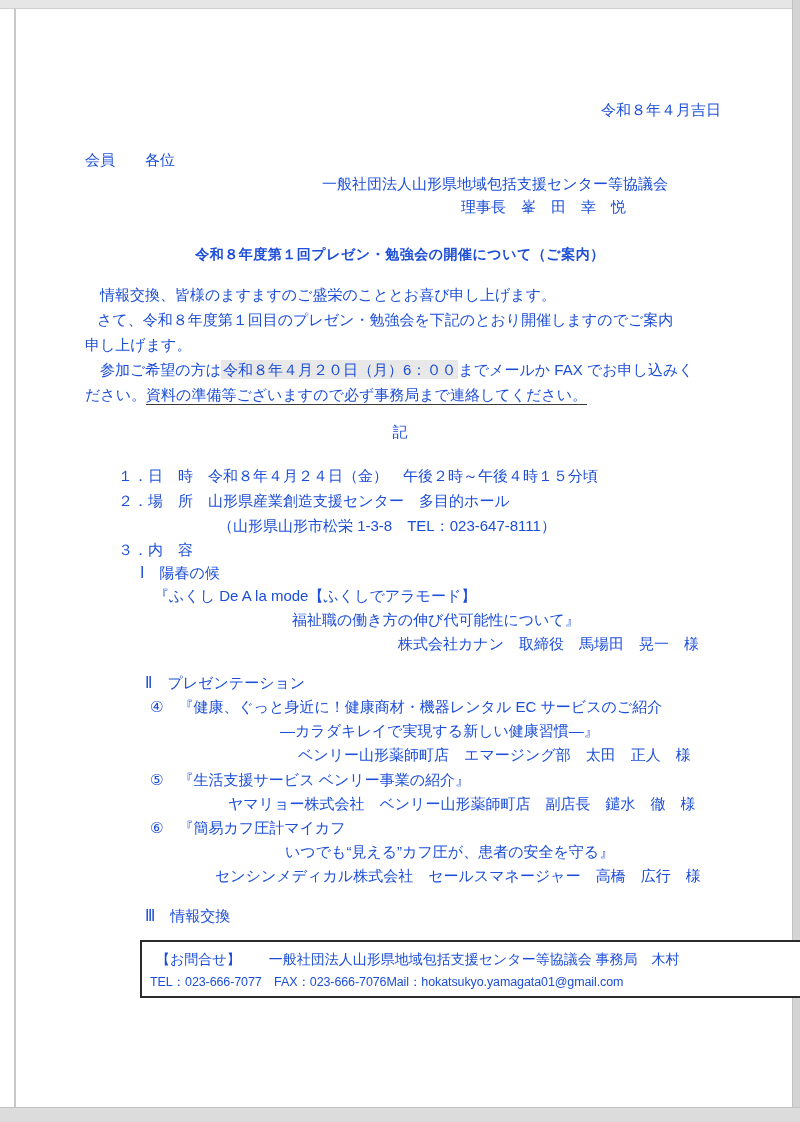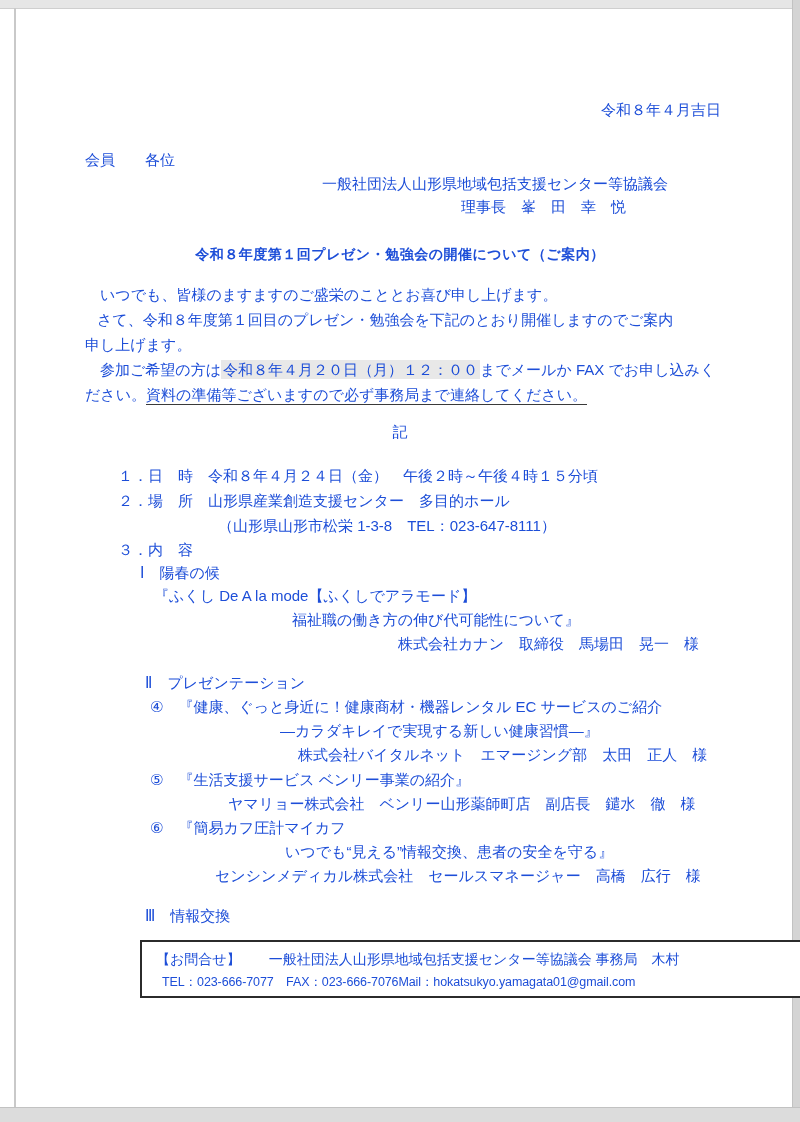--- a/index.html
+++ b/index.html
@@ -16,21 +16,21 @@
   .center{left:0;width:100%;text-align:center;}
   .title{font-weight:bold;font-size:14px;letter-spacing:.5px;}
   .hl{background:#e8e8e8;padding:1px 2px;}
   .ul{border-bottom:1.5px solid #3a3a3a;padding-bottom:1px;margin-top:40px;}
   .contact-box{
     position:absolute;left:140px;top:940px;width:666px;height:58px;
     border:2px solid #2b2b2b;background:#ffffff;box-sizing:border-box;
   }
   .contact-box .ln{position:absolute;}
   .box-l1{top:8px;left:14px;font-size:14px;}
-  .box-l2{top:31px;left:20px;font-size:12.5px;letter-spacing:-.1px;}
+  .box-l2{top:31px;left:8px;font-size:12.5px;letter-spacing:-.1px;}
   
   .edge-top{position:absolute;left:0;top:0;width:100%;height:8px;background:#e6e6e6;border-bottom:1px solid #cfcfcf;}
   .edge-left{position:absolute;left:14px;top:8px;width:2px;height:1114px;background:#c9c9c9;}
   .edge-right{position:absolute;right:0;top:0;width:7px;height:100%;background:#d4d4d4;border-left:1px solid #c2c2c2;}
   .edge-bottom{position:absolute;left:0;bottom:0;width:100%;height:14px;background:#dcdcdc;border-top:1px solid #c2c2c2;}
 </style>
 </head>
 <body>
 
 <div class="edge-top"></div>
@@ -38,46 +38,46 @@
 <div class="edge-right"></div>
 <div class="edge-bottom"></div>
 
 <div class="ln" style="top:100px;left:601px;">令和８年４月吉日</div>
 <div class="ln" style="top:150px;left:85px;">会員　　各位</div>
 <div class="ln" style="top:174px;left:322px;">一般社団法人山形県地域包括支援センター等協議会</div>
 <div class="ln" style="top:197px;left:425px;margin-left:36px;">理事長　峯　田　幸　悦</div>
 
 <div class="ln center title" style="top:245px;">令和８年度第１回プレゼン・勉強会の開催について（ご案内）</div>
 
-<div class="ln" style="top:285px;left:85px;">　いつでも、皆様のますますのご盛栄のこととお喜び申し上げます。</div>
+<div class="ln" style="top:285px;left:85px;">　情報交換、皆様のますますのご盛栄のこととお喜び申し上げます。</div>
 <div class="ln" style="top:310px;left:85px;margin-left:12px;">さて、令和８年度第１回目のプレゼン・勉強会を下記のとおり開催しますのでご案内</div>
 <div class="ln" style="top:335px;left:85px;">申し上げます。</div>
-<div class="ln" style="top:360px;left:85px;"><span>　参加ご希望の方は</span><span class="hl">令和８年４月２０日（月）１２：００</span><span>までメールか FAX でお申し込みく</span></div>
+<div class="ln" style="top:360px;left:85px;"><span>　参加ご希望の方は</span><span class="hl">令和８年４月２０日（月）6：００</span><span>までメールか FAX でお申し込みく</span></div>
 <div class="ln" style="top:385px;left:85px;"><span>ださい。</span><span class="ul">資料の準備等ございますので必ず事務局まで連絡してください。</span></div>
 
 <div class="ln center" style="top:422px;">記</div>
 
 <div class="ln" style="top:466px;left:118px;">１．日　時　令和８年４月２４日（金）　午後２時～午後４時１５分頃</div>
 <div class="ln" style="top:491px;left:118px;">２．場　所　山形県産業創造支援センター　多目的ホール</div>
 <div class="ln" style="top:516px;left:218px;">（山形県山形市松栄 1-3-8　TEL：023-647-8111）</div>
 <div class="ln" style="top:540px;left:118px;">３．内　容</div>
 
 <div class="ln" style="top:563px;left:140px;">Ⅰ　陽春の候</div>
 <div class="ln" style="top:586px;left:154px;">『ふくし De A la mode【ふくしでアラモード】</div>
 <div class="ln" style="top:610px;left:292px;">福祉職の働き方の伸び代可能性について』</div>
 <div class="ln" style="top:634px;left:398px;">株式会社カナン　取締役　馬場田　晃一　様</div>
 
 <div class="ln" style="top:673px;left:145px;">Ⅱ　プレゼンテーション</div>
 <div class="ln" style="top:697px;left:150px;">④　『健康、ぐっと身近に！健康商材・機器レンタル EC サービスのご紹介</div>
 <div class="ln" style="top:721px;left:280px;">―カラダキレイで実現する新しい健康習慣―』</div>
-<div class="ln" style="top:745px;left:298px;">株式会社バイタルネット　エマージング部　太田　正人　様</div>
+<div class="ln" style="top:745px;left:298px;">ベンリー山形薬師町店　エマージング部　太田　正人　様</div>
 <div class="ln" style="top:770px;left:150px;">⑤　『生活支援サービス ベンリー事業の紹介』</div>
 <div class="ln" style="top:794px;left:228px;">ヤマリョー株式会社　ベンリー山形薬師町店　副店長　鑓水　徹　様</div>
 <div class="ln" style="top:818px;left:150px;">⑥　『簡易カフ圧計マイカフ</div>
-<div class="ln" style="top:842px;left:285px;">いつでも“見える”情報交換、患者の安全を守る』</div>
+<div class="ln" style="top:842px;left:285px;">いつでも“見える”カフ圧が、患者の安全を守る』</div>
 <div class="ln" style="top:866px;left:215px;">センシンメディカル株式会社　セールスマネージャー　高橋　広行　様</div>
 
 <div class="ln" style="top:906px;left:145px;">Ⅲ　情報交換</div>
 
 <div class="contact-box">
   <div class="ln box-l1">【お問合せ】　　一般社団法人山形県地域包括支援センター等協議会 事務局　木村</div>
   <div class="ln box-l2">TEL：023-666-7077　FAX：023-666-7076Mail：hokatsukyo.yamagata01@gmail.com</div>
 </div>
 
 </body></html>

